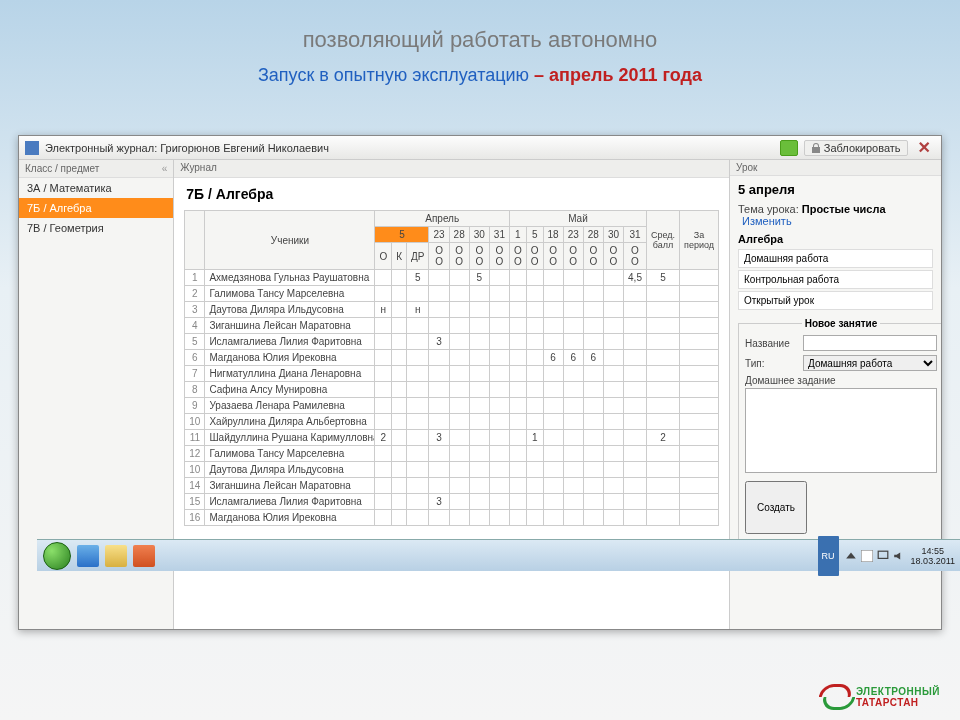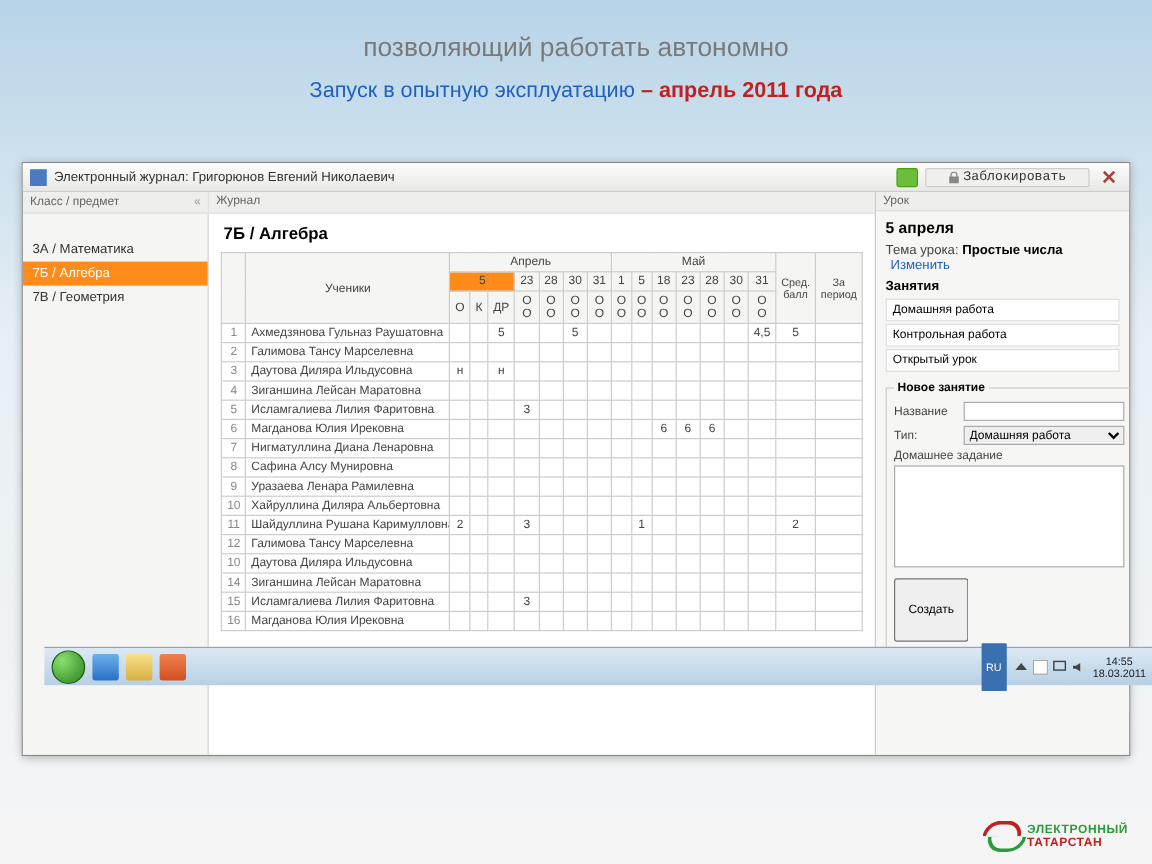--- a/index.html
+++ b/index.html
@@ -26,27 +26,27 @@
 }
 .app-titlebar {
   height: 24px; background: linear-gradient(#fdfdfd,#e8e8e6);
   border-bottom: 1px solid #ccc;
   display: flex; align-items: center; padding: 0 6px;
   font-size: 11px; color: #333;
 }
 .app-titlebar .app-icon { width: 14px; height: 14px; background: #4a7bc0; margin-right: 6px; }
 .app-titlebar .spacer { flex: 1; }
 .app-titlebar .green-btn { width: 18px; height: 16px; background: #6abe3a; border: 1px solid #4a9e1a; border-radius: 2px; margin-right: 6px; }
-.app-titlebar .lock-btn { display: flex; align-items: center; background: #f0f0ee; border: 1px solid #ccc; padding: 1px 18px; font-size: 11px; border-radius: 2px; margin-right: 6px; font-family: Liberation Mono, monospace; }
+.app-titlebar .lock-btn { display: flex; align-items: center; background: #f0f0ee; border: 1px solid #ccc; padding: 1px 6px; font-size: 11px; border-radius: 2px; margin-right: 6px; }
 .app-titlebar .lock-icon { width: 10px; height: 10px; margin-right: 3px; }
 .app-titlebar .close-btn { color: #b04040; font-size: 16px; font-weight: bold; cursor: pointer; padding: 0 4px; }
 
 .app-body { flex: 1; display: flex; overflow: hidden; }
 
-.sidebar { width: 165px; border-right: 1px solid #ccc; background: #f5f5f3; display: flex; flex-direction: column; gap: 20px; }
+.sidebar { width: 165px; border-right: 1px solid #ccc; background: #f5f5f3; display: flex; flex-direction: column; }
 .sidebar-header { font-size: 10px; color: #666; padding: 3px 6px; background: #eeeeec; border-bottom: 1px solid #ddd; display: flex; }
 .sidebar-header .collapse { margin-left: auto; color: #999; }
 .sidebar-item { font-size: 11px; padding: 4px 8px; color: #333; }
 .sidebar-item.active { background: #ff8c1a; color: #fff; }
 
 .main { flex: 1; display: flex; flex-direction: column; background: #fff; }
 .main-tabs { height: 18px; background: #eeeeec; border-bottom: 1px solid #ddd; font-size: 10px; color: #666; padding: 2px 6px; }
 .main-title { font-size: 14px; font-weight: bold; padding: 8px 12px; }
 .grid-wrap { flex: 1; overflow: auto; padding: 0 10px; }
 table.grid { border-collapse: collapse; font-size: 10px; width: 100%; }
@@ -64,21 +64,21 @@
 .rightpanel .rp-head { background: #eeeeec; border-bottom: 1px solid #ddd; padding: 2px 6px; font-size: 10px; color: #666; }
 .rp-body { padding: 6px 8px; overflow: auto; flex: 1; }
 .rp-date { font-weight: bold; font-size: 13px; margin-bottom: 6px; }
 .rp-line { margin-bottom: 4px; }
 .rp-line .lab { color: #444; }
 .rp-line .val { font-weight: bold; }
 .rp-line .link { color: #2060c0; cursor: pointer; margin-left: 4px; }
 .rp-section-title { font-weight: bold; margin: 6px 0 4px; }
 .rp-list-item { background: #fff; border: 1px solid #ddd; padding: 3px 5px; margin-bottom: 2px; font-size: 10px; }
 .rp-fieldset { border: 1px solid #ccc; padding: 6px 6px; margin-top: 8px; }
-.rp-fieldset legend { font-size: 10px; font-weight: bold; padding: 0 3px; }
+.rp-fieldset legend { font-size: 10px; font-weight: bold; padding: 0 3px; text-align: center; }
 .rp-row { display: flex; align-items: center; margin-bottom: 4px; }
 .rp-row label { width: 58px; font-size: 10px; color: #444; }
 .rp-row input[type=text], .rp-row select { flex: 1; font-size: 10px; border: 1px solid #aaa; height: 16px; }
 .rp-textarea { width: 100%; height: 85px; border: 1px solid #aaa; font-size: 10px; resize: none; }
 .rp-create { margin-top: 6px; font-size: 10px; padding: 19px 10px; }
 
 .taskbar { position: absolute; left: 18px; bottom: 58px; width: 924px; height: 32px;
   background: linear-gradient(#dbe9f4,#b8d0e4); border-top: 1px solid #8aa; display: flex; align-items: center; padding: 0 6px; }
 .start-orb { width: 28px; height: 28px; border-radius: 50%;
   background: radial-gradient(circle at 30% 30%, #8be06a, #2a8020); border: 1px solid #1a6010; }
@@ -510,21 +510,21 @@
 
     <div class="rightpanel">
       <div class="rp-head">Урок</div>
       <div class="rp-body">
         <div class="rp-date">5 апреля</div>
         <div class="rp-line">
           <span class="lab">Тема урока:</span>
           <span class="val">Простые числа</span>
           <span class="link">Изменить</span>
         </div>
-        <div class="rp-section-title">Занятия</div>
+        <div class="rp-section-title">Алгебра</div>
         <div id="activities-list">
             <div class="rp-list-item">Домашняя работа</div>
             <div class="rp-list-item">Контрольная работа</div>
             <div class="rp-list-item">Открытый урок</div>
           </div>
 
         <fieldset class="rp-fieldset">
           <legend>Новое занятие</legend>
           <div class="rp-row">
             <label>Название</label>

